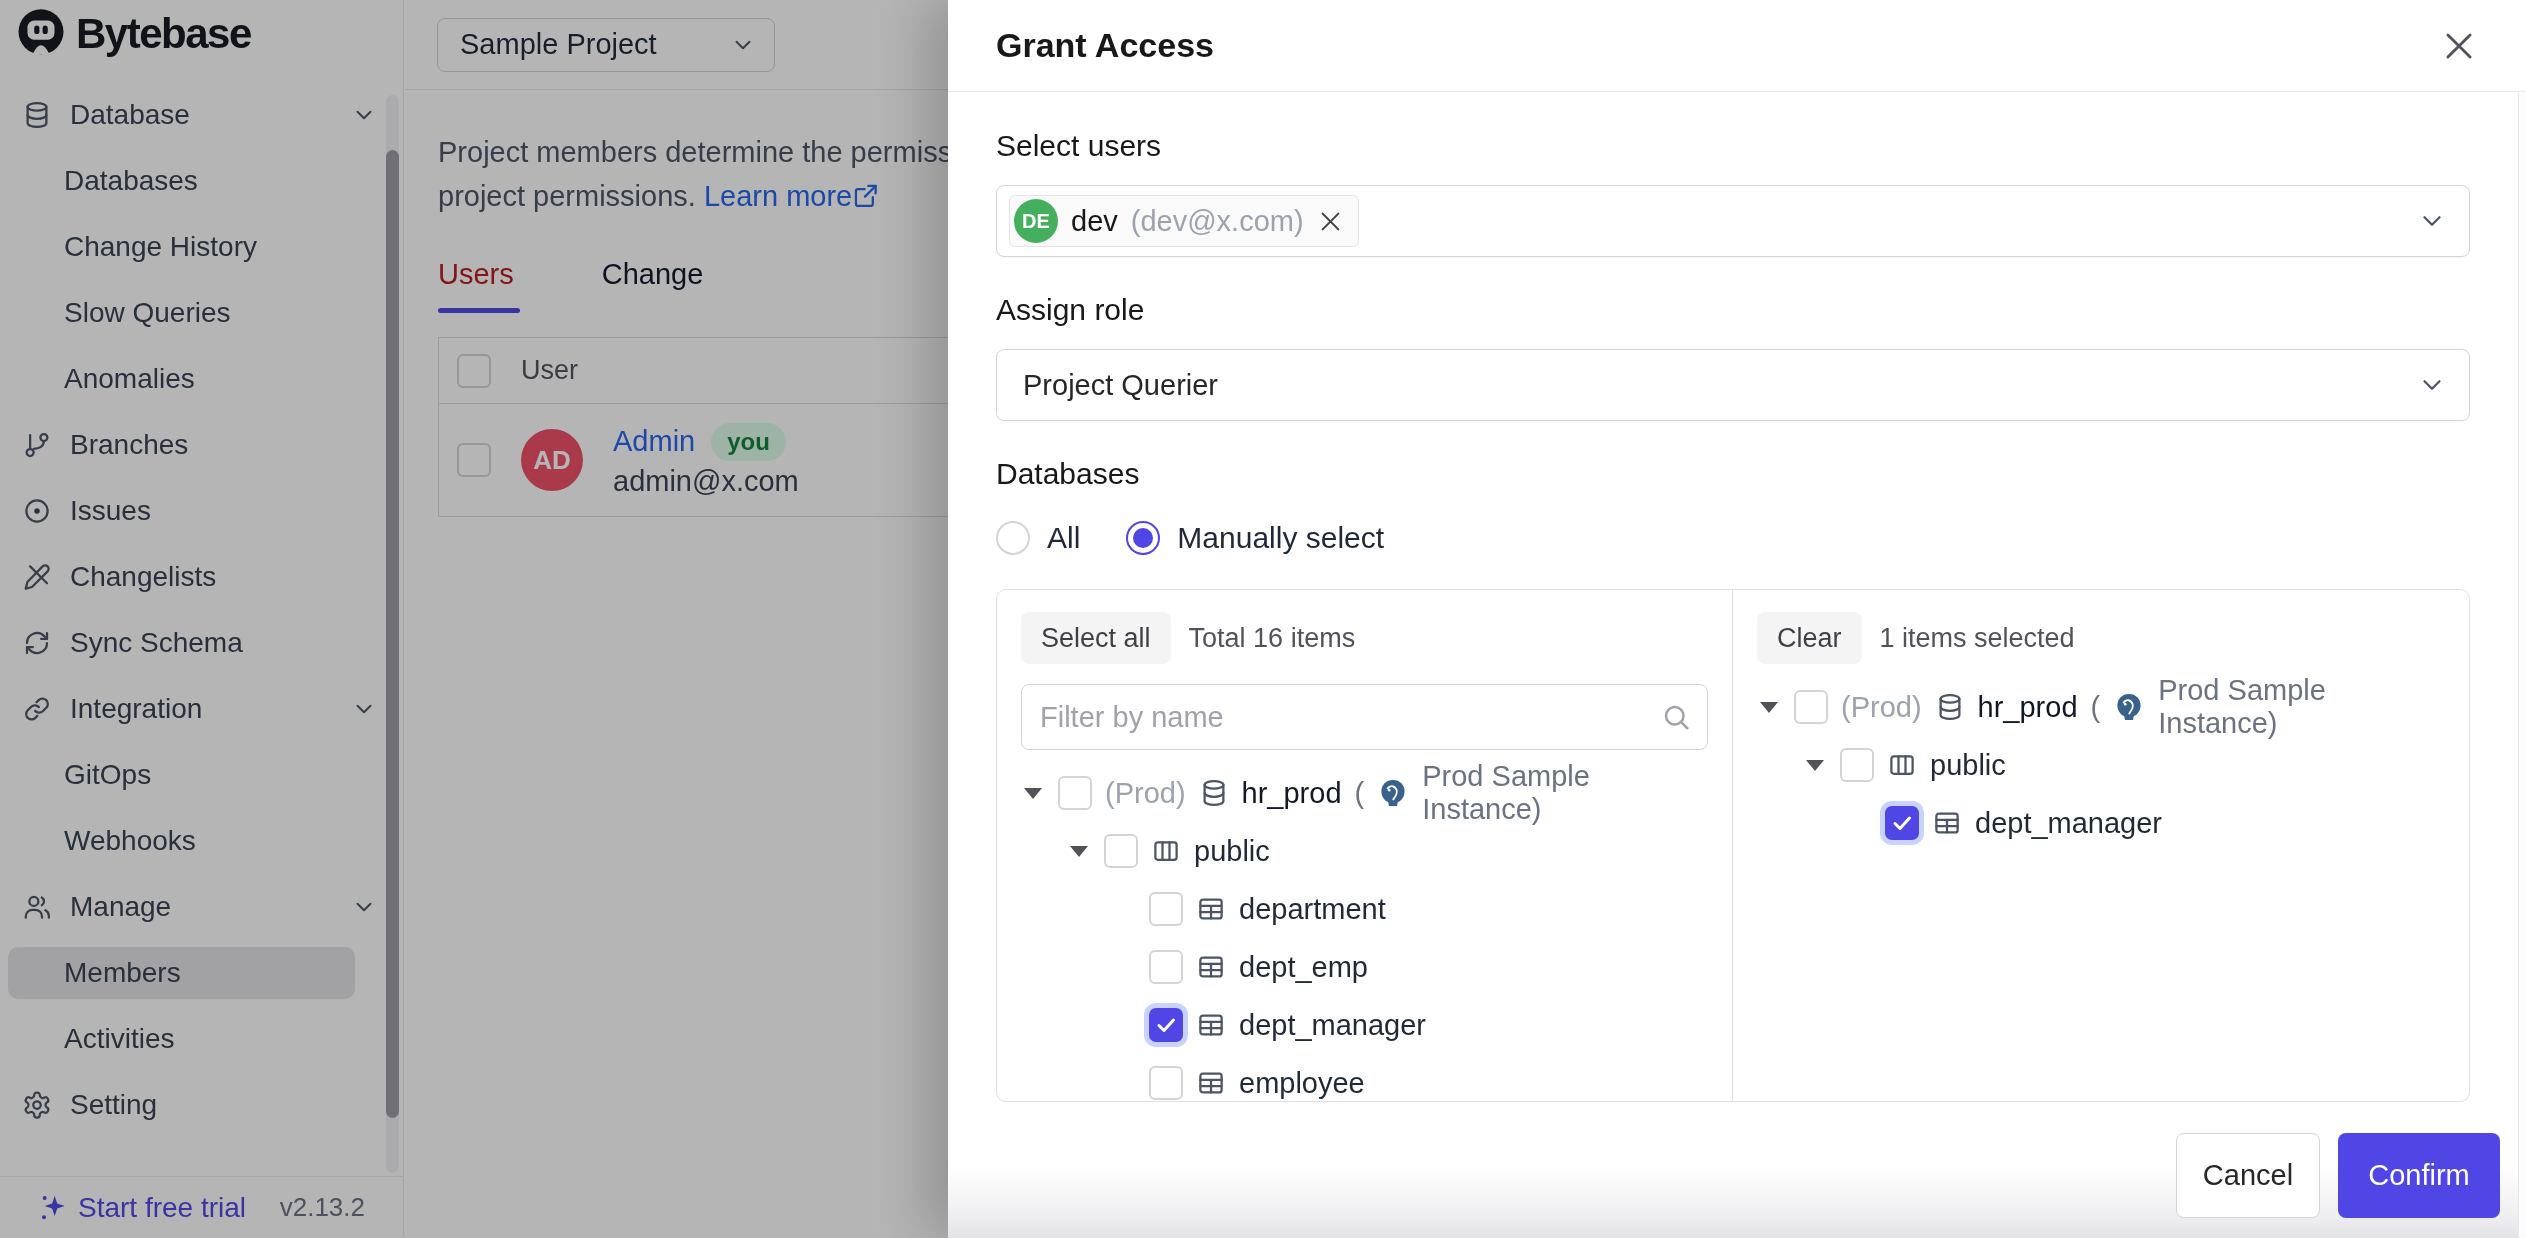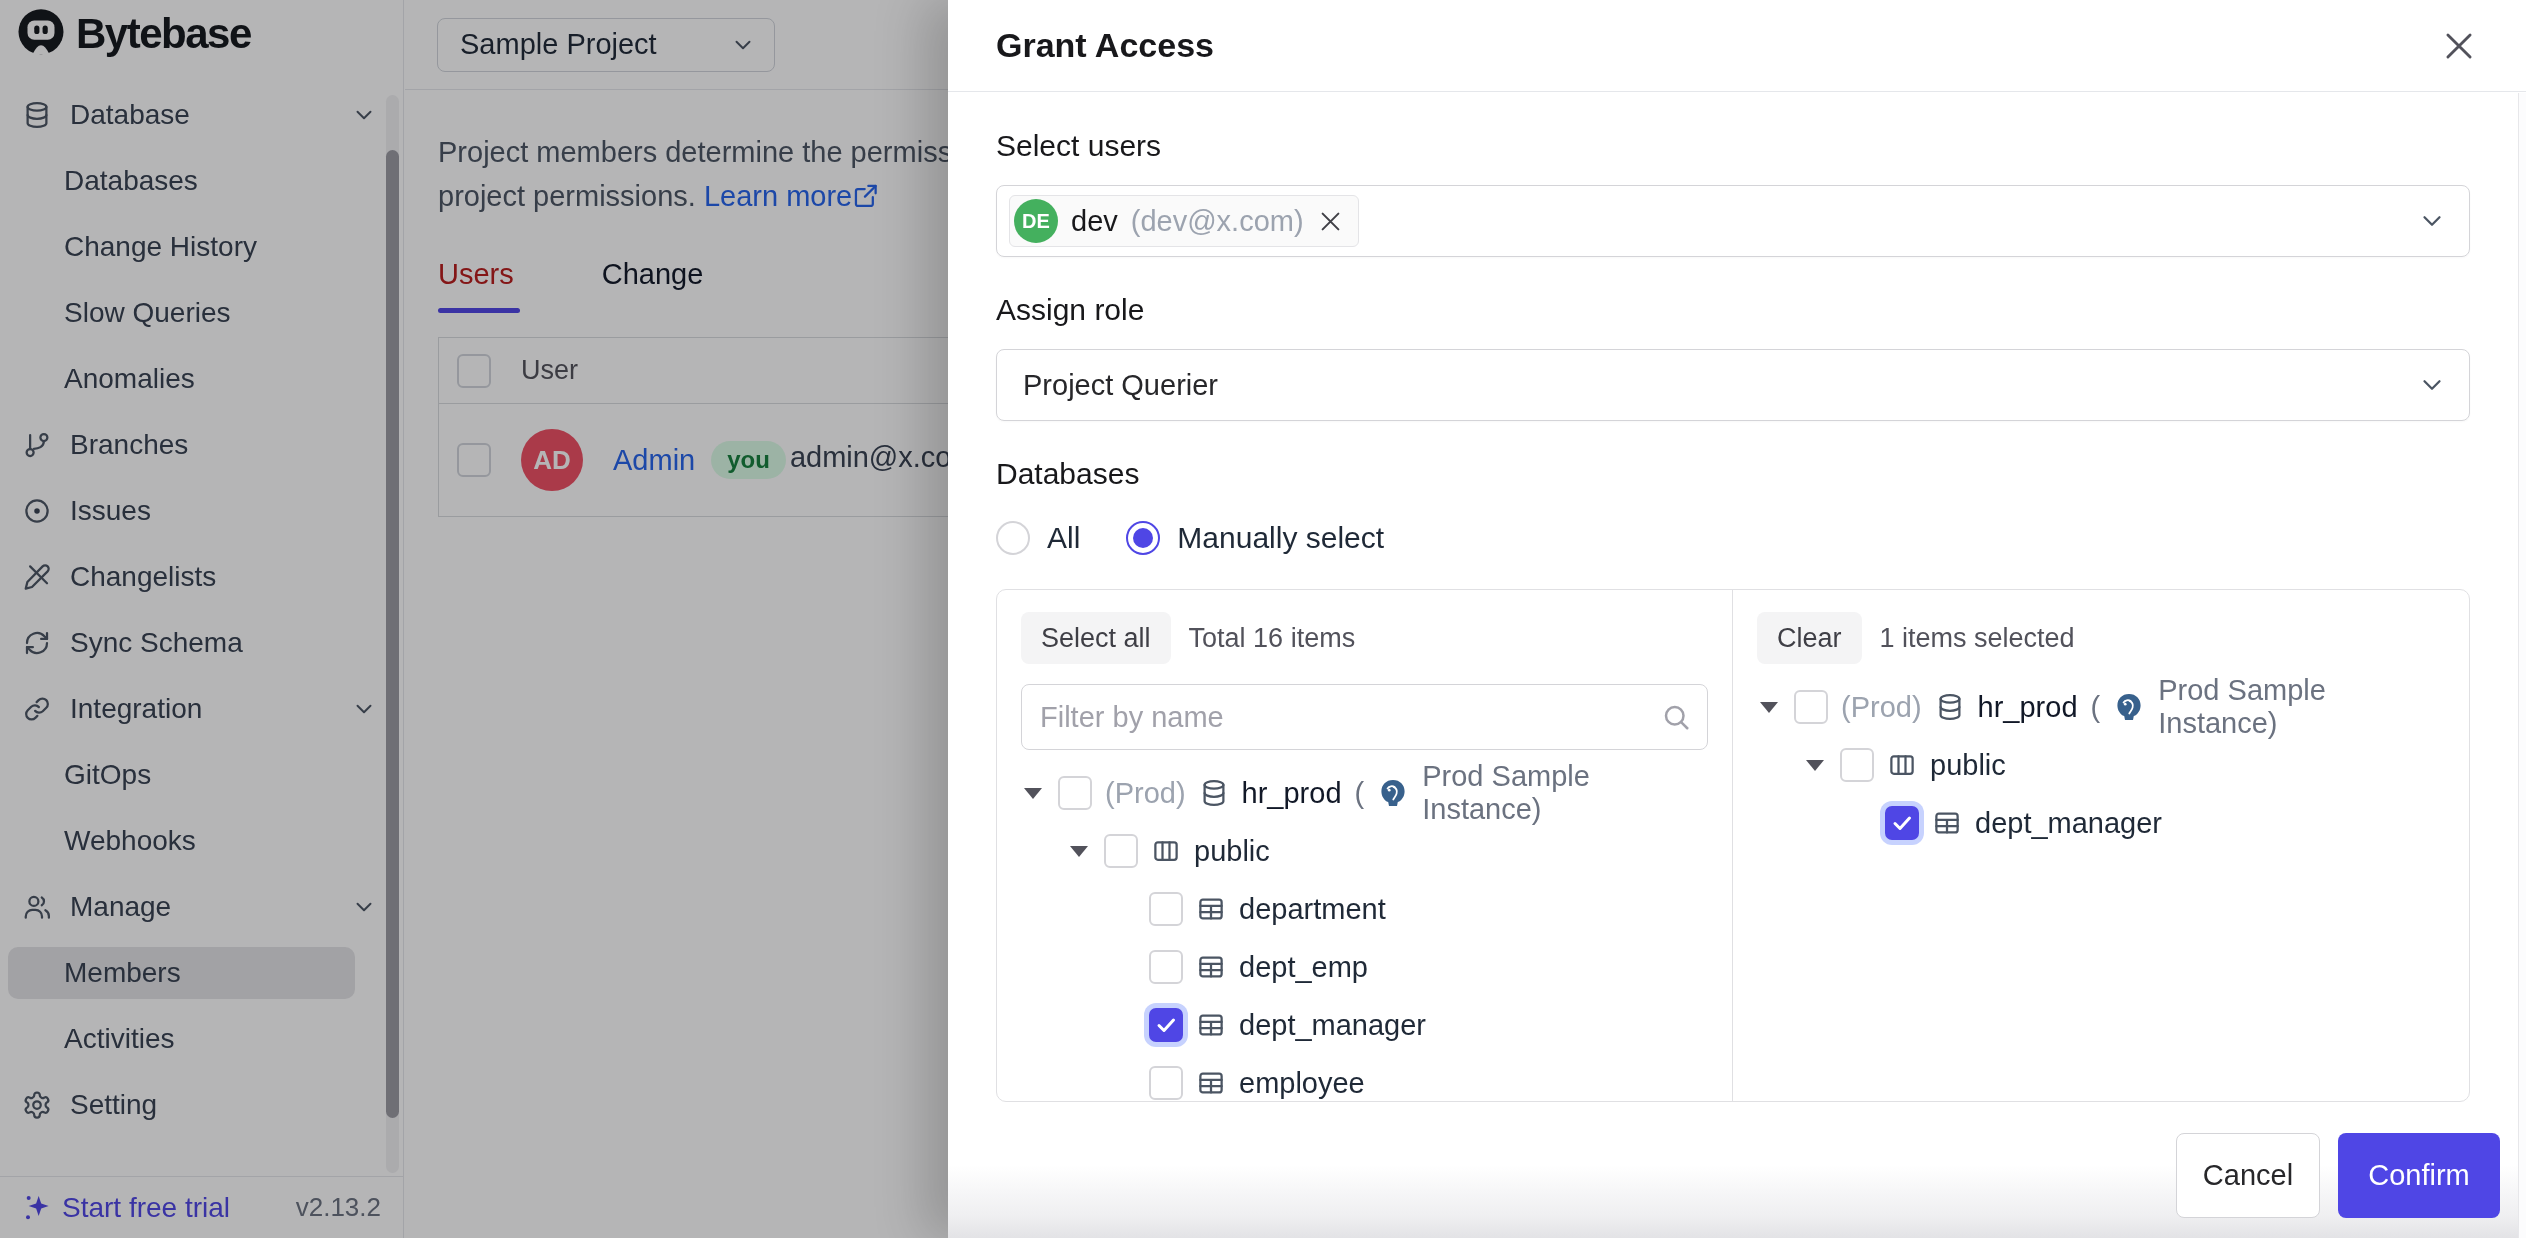--- a/index.html
+++ b/index.html
@@ -24,21 +24,21 @@
     padding:0 26px 0 22px; font-size:28px; color:#374151; font-weight:500; cursor:pointer; }
   .nav-item .chev { margin-left:auto; color:#52525b; }
   .nav-sub { padding-left:64px; font-weight:400; }
   .nav-item.active { height:52px; margin:7px 48px 7px 8px; padding:0 0 0 56px;
     background:#e4e4e7; border-radius:10px; }
   .sb-track { position:absolute; top:95px; right:4px; width:13px; height:1078px;
     background:#f1f1f3; border-radius:7px; }
   .sb-thumb { position:absolute; top:55px; left:0; width:13px; height:968px;
     background:#9b9ba3; border-radius:7px; }
   .sidebar-bottom { position:absolute; left:0; right:0; bottom:0; height:62px;
-    border-top:1px solid #e5e7eb; display:flex; align-items:center; padding:0 22px; background:#fff; }
+    border-top:1px solid #e5e7eb; display:flex; align-items:center; padding:0 38px; background:#fff; }
   .trial { display:flex; align-items:center; gap:8px; color:#4f46e5; font-size:28px;
     font-weight:500; cursor:pointer; }
   .trial svg { width:32px; height:32px; }
   .version { margin-left:auto; color:#6b7280; font-size:26px; }
 
   
   .main { position:absolute; left:405px; top:0; right:0; bottom:0; overflow:hidden; background:#fff; }
   .topbar { height:90px; border-bottom:1px solid #e5e7eb; display:flex; align-items:center; padding-left:32px; }
   .project-btn { width:338px; height:54px; border:1px solid #d1d5db; border-radius:8px;
     display:flex; align-items:center; padding:0 18px 0 22px; font-size:29px; color:#1f2937; cursor:pointer; }
@@ -53,21 +53,21 @@
   .tab.active { color:#b91c1c; font-weight:400; }
   .tab.active::after { content:""; position:absolute; left:0; right:-6px; bottom:0;
     height:5px; background:#4f46e5; border-radius:3px; }
   .member-table { margin-top:24px; width:1200px; border:1px solid #d9dbdf; }
   .thead { height:66px; display:flex; align-items:center; gap:30px; padding-left:18px;
     border-bottom:1px solid #d9dbdf; font-size:27px; font-weight:500; color:#52525b; }
   .cb { width:34px; height:34px; border:2px solid #d1d5db; border-radius:6px; background:#fff; flex:none; cursor:pointer; }
   .trow { height:112px; display:flex; align-items:center; gap:30px; padding-left:18px; }
   .avatar { width:62px; height:62px; border-radius:50%; background:#ef4f63; color:#fff;
     font-size:26px; font-weight:700; display:flex; align-items:center; justify-content:center; flex:none; }
-  .member-lines { display:flex; flex-direction:row; gap:4px; }
+  .member-lines { display:flex; flex-direction:column; gap:4px; }
   .member-top { display:flex; align-items:center; gap:16px; }
   .member-name { color:#2563eb; font-size:29px; cursor:pointer; }
   .you-badge { background:#dcfce7; color:#15803d; font-size:24px; font-weight:600;
     padding:5px 16px; border-radius:999px; }
   .member-email { color:#374151; font-size:29px; }
 
   
   .overlay { position:absolute; inset:0; background:rgba(10,10,14,0.30); z-index:5; }
 
   

